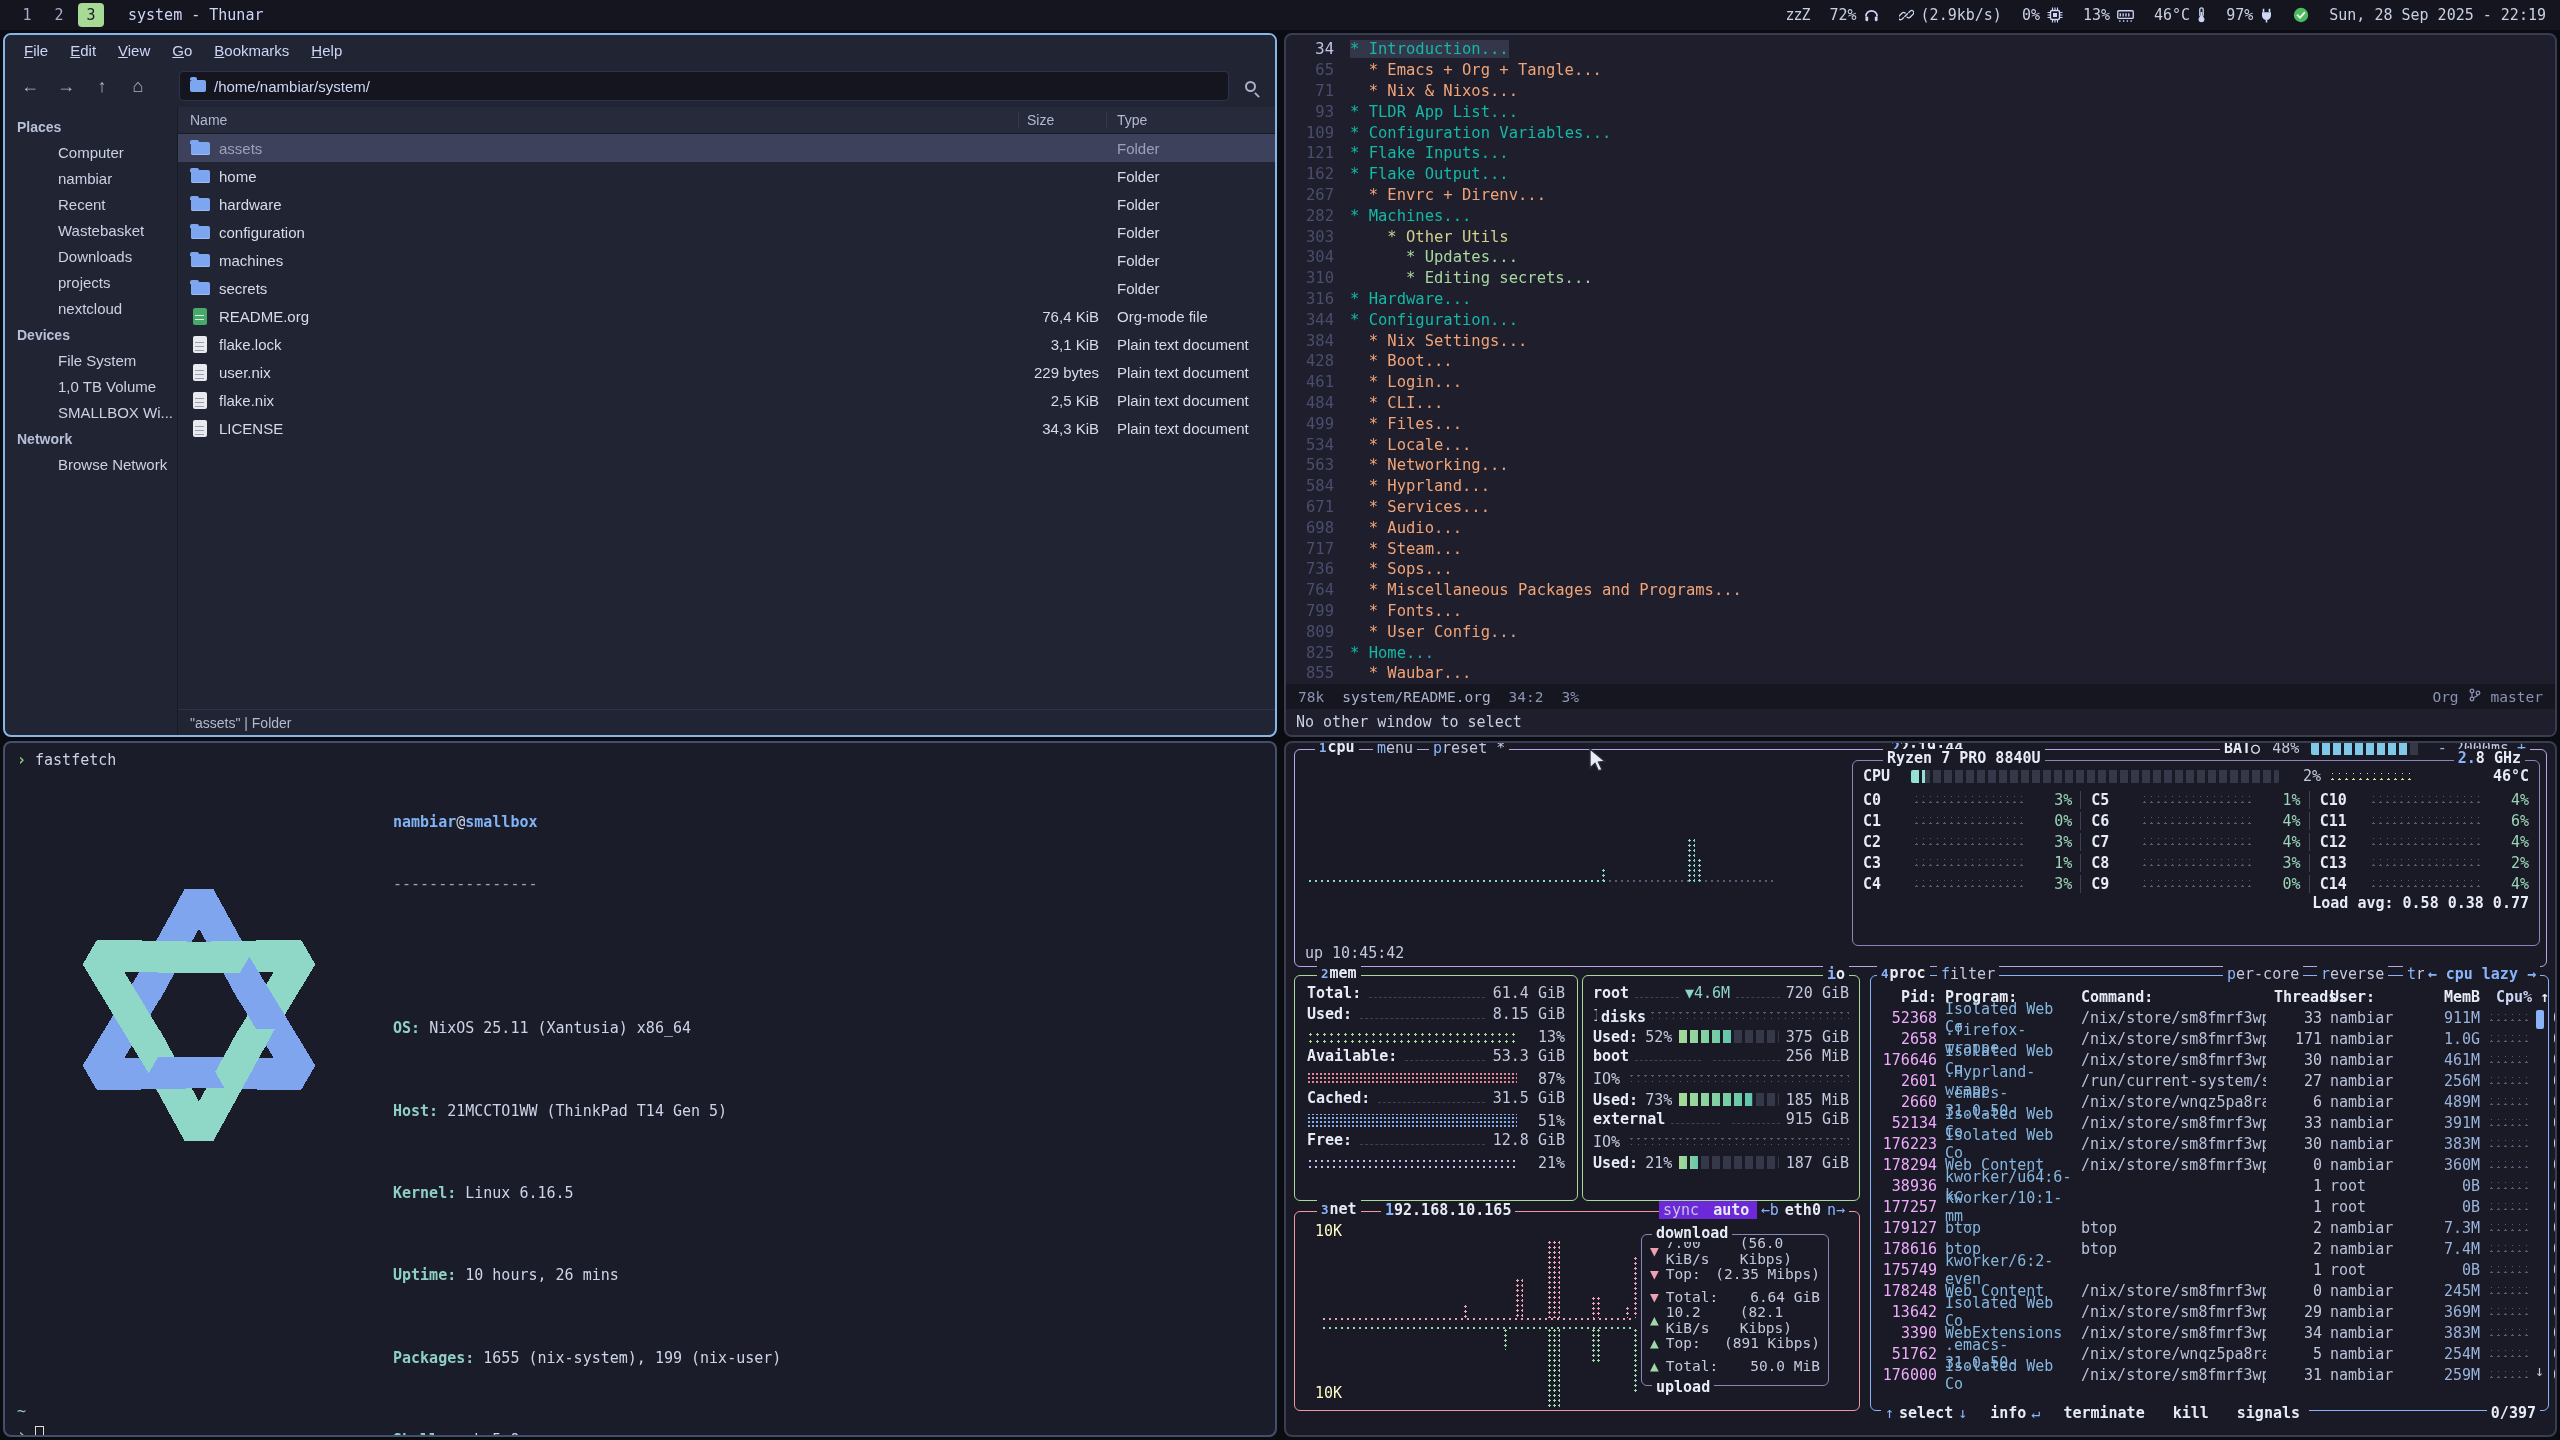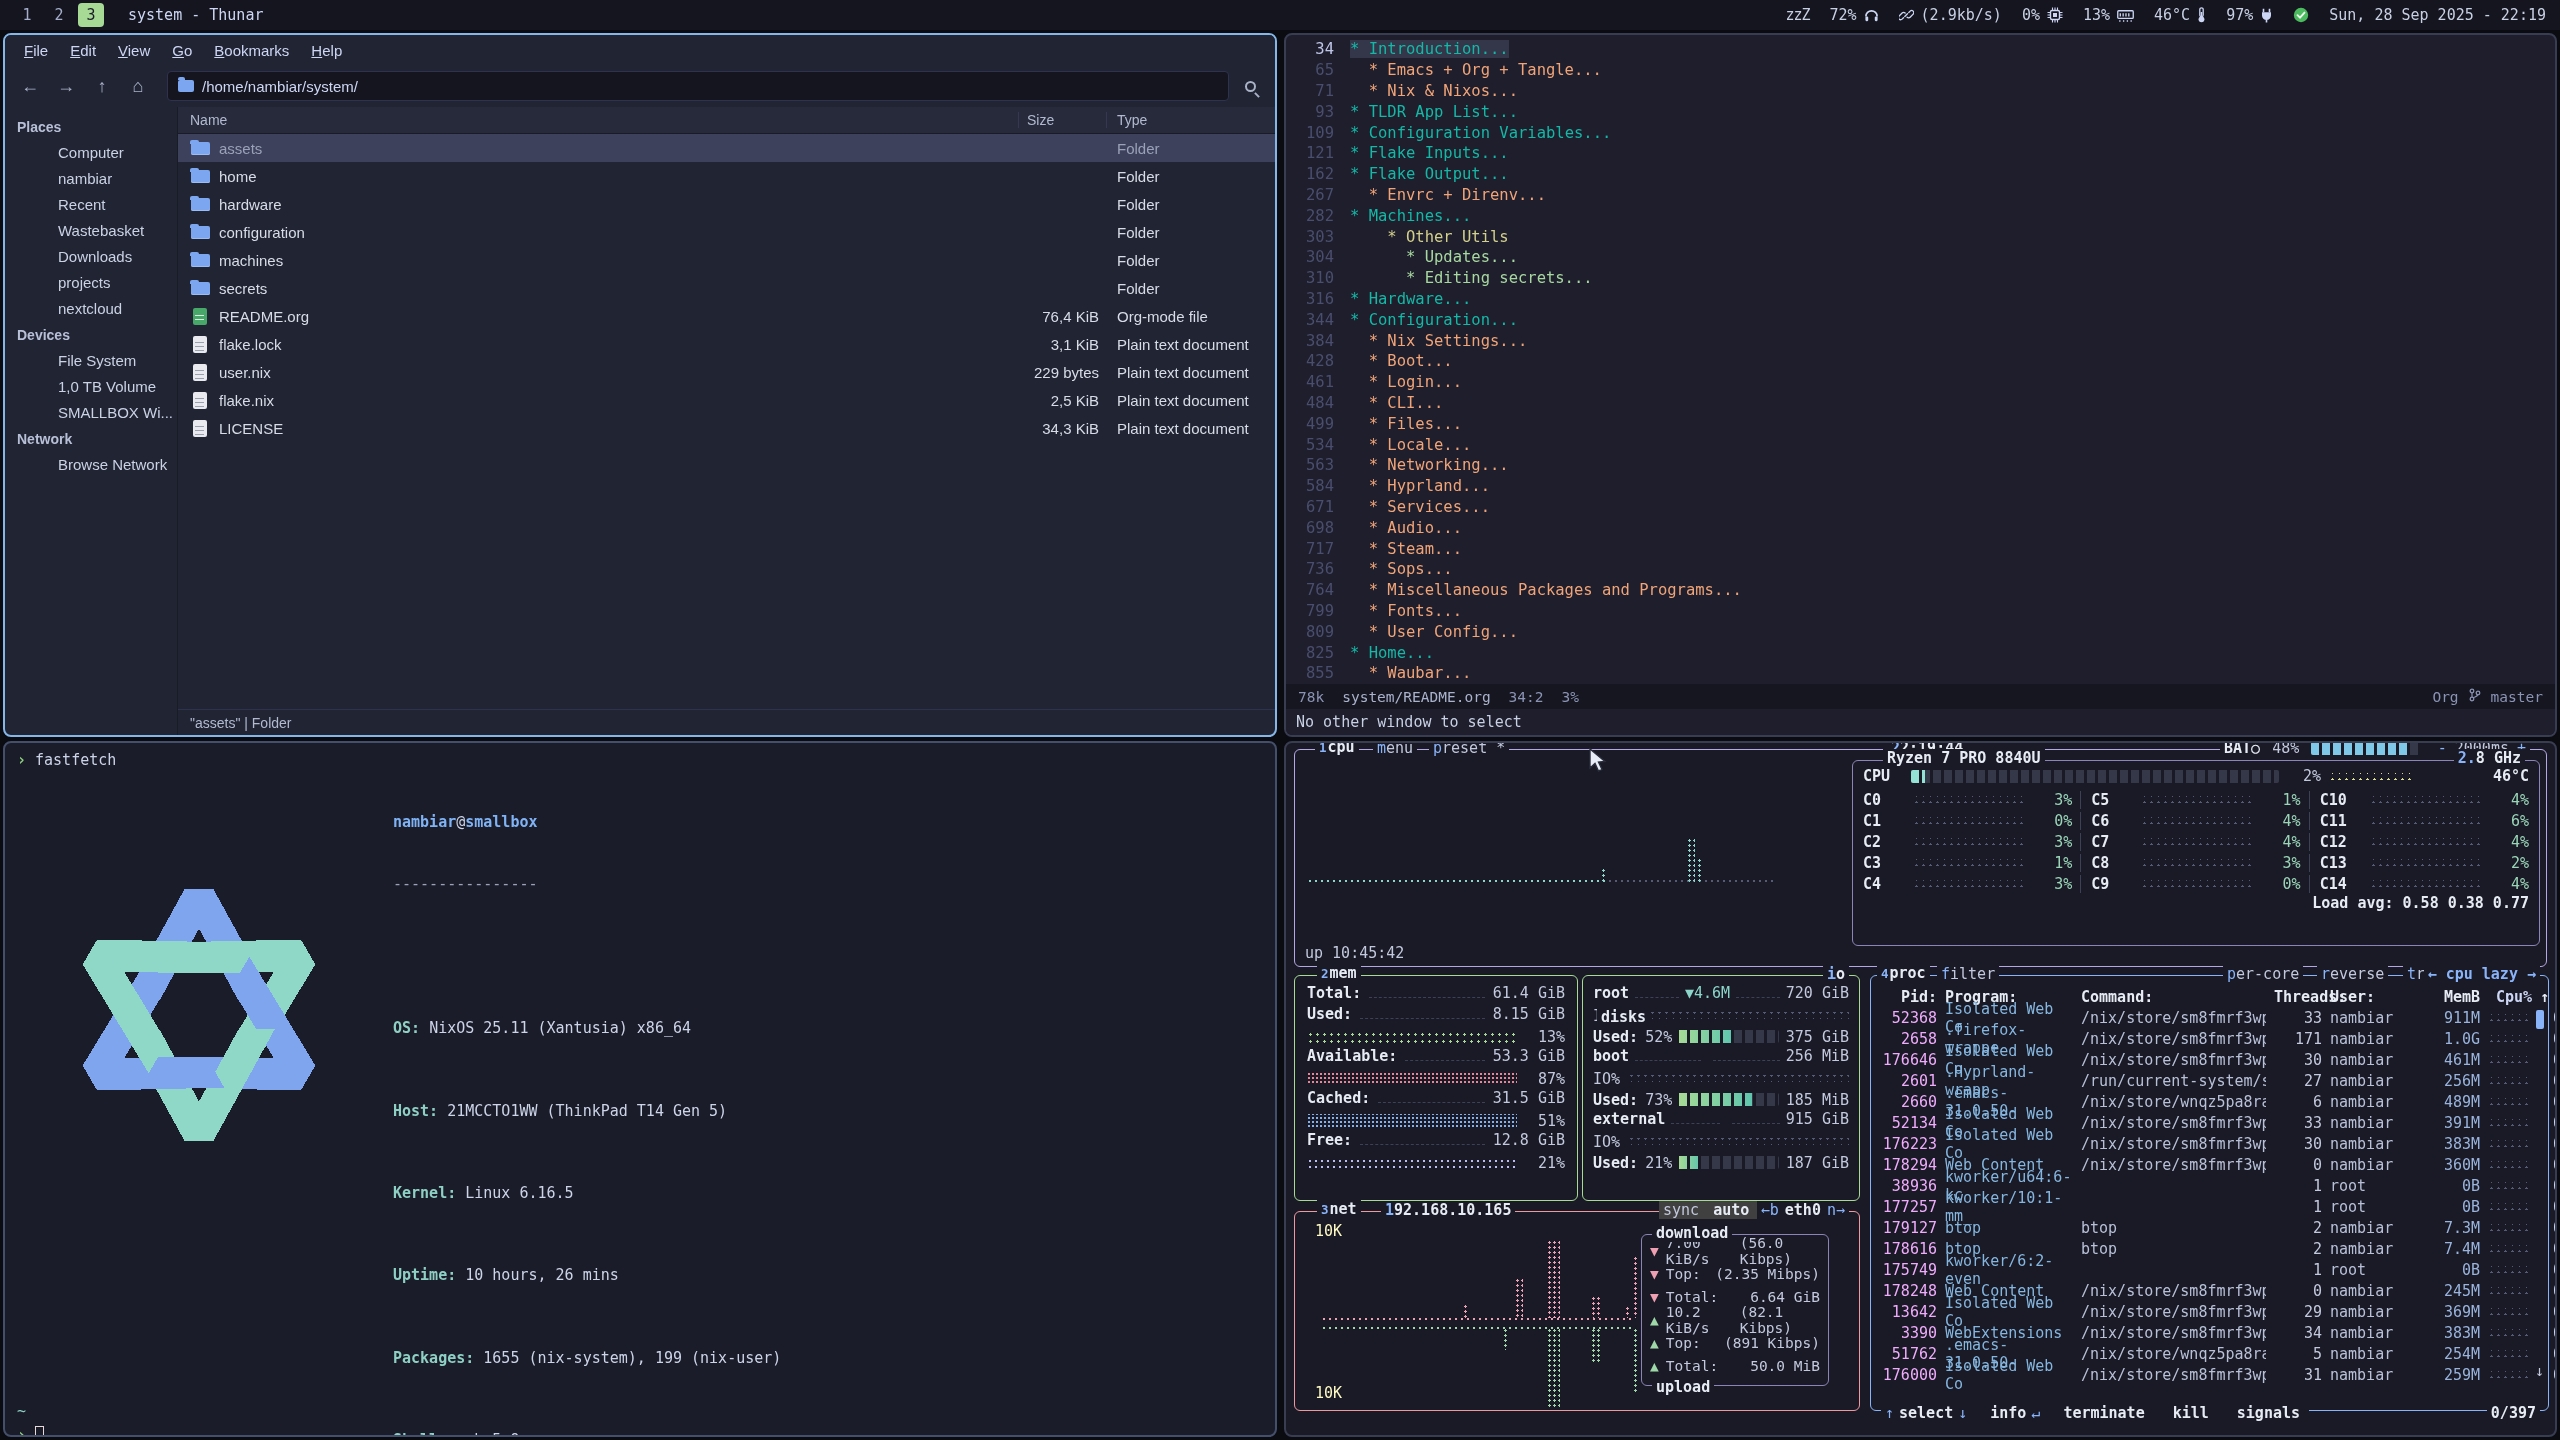--- a/index.html
+++ b/index.html
@@ -29,21 +29,21 @@
   .thunar { left:3px; top:33px; width:1274px; height:704px; background:#212433;
             font-family:"Liberation Sans", sans-serif; color:#d7dce8; font-size:15px;
             display:flex; flex-direction:column; }
   .th-menubar { height:30px; display:flex; align-items:center; gap:4px; padding:0 10px;
                 background:#212433; }
   .th-menu-item { display:inline-block; padding:3px 9px; color:#cdd6f4; border-radius:3px; }
   .th-menu-item::first-letter { text-decoration:underline; }
   .th-toolbar { height:42px; display:flex; align-items:center; gap:6px; padding:0 10px; }
   .th-nav { width:30px; height:30px; display:flex; align-items:center; justify-content:center;
             color:#aab2c8; font-size:18px; border-radius:4px; }
-  .th-path { flex:1; height:30px; margin-left:8px; background:#14151f; border:1px solid #2e3250;
+  .th-path { flex:1; height:30px; margin-left:20px; background:#14151f; border:1px solid #2e3250;
              border-radius:4px; display:flex; align-items:center; gap:8px; padding:0 10px;
              color:#cdd6f4; }
   .mini-folder { width:16px; height:12px; background:#7da6f0; border-radius:2px; position:relative; }
   .mini-folder::before { content:""; position:absolute; left:0; top:-3px; width:7px; height:3px;
                          background:#7da6f0; border-radius:2px 2px 0 0; }
   .th-search { width:30px; height:30px; display:flex; align-items:center; justify-content:center; }
   .th-search-glyph { width:11px; height:11px; border:2px solid #aab2c8; border-radius:50%; position:relative; }
   .th-search-glyph::after { content:""; position:absolute; width:2px; height:6px; background:#aab2c8;
                             left:9px; top:9px; transform:rotate(-45deg); }
   .th-body { flex:1; display:flex; min-height:0; }
@@ -1048,21 +1048,21 @@
           </div>
         </div>
     </div>
 
     <div class="bbox net-box">
       <div class="btitle" style="left:22px;">
           <sup>3</sup>
           <span>net</span>
         </div>
       <div class="bopt bold" style="left:86px;">192.168.10.165</div>
-      <div style="position:absolute; top:-11px; left:364px; display:flex; gap:14px; background:#404040; padding:0 4px;">
+      <div style="position:absolute; top:-11px; left:364px; display:flex; gap:14px; background:#6d28d9; padding:0 4px;">
         <span>sync</span>
         <span class="bval">auto</span>
         <span style="color:#89b4fa;">zero</span>
       </div>
       <div style="position:absolute; top:-11px; right:10px; display:flex; gap:6px; background:#191a25; padding:0 4px;">
         <span style="color:#89b4fa;">←b</span>
         <span class="bval">eth0</span>
         <span style="color:#89b4fa;">n→</span>
       </div>
       <div class="net-scale" style="top:10px;">10K</div>

